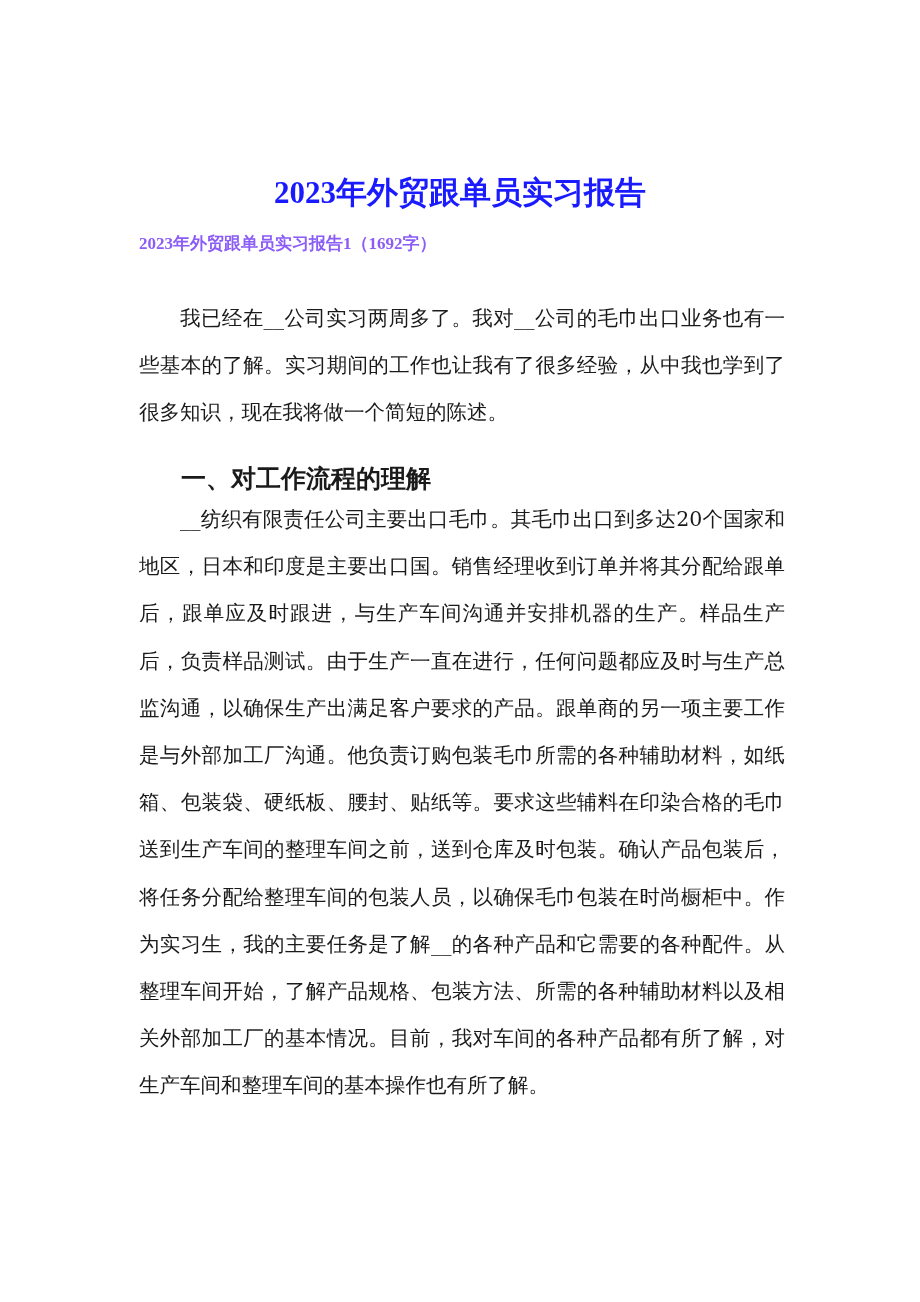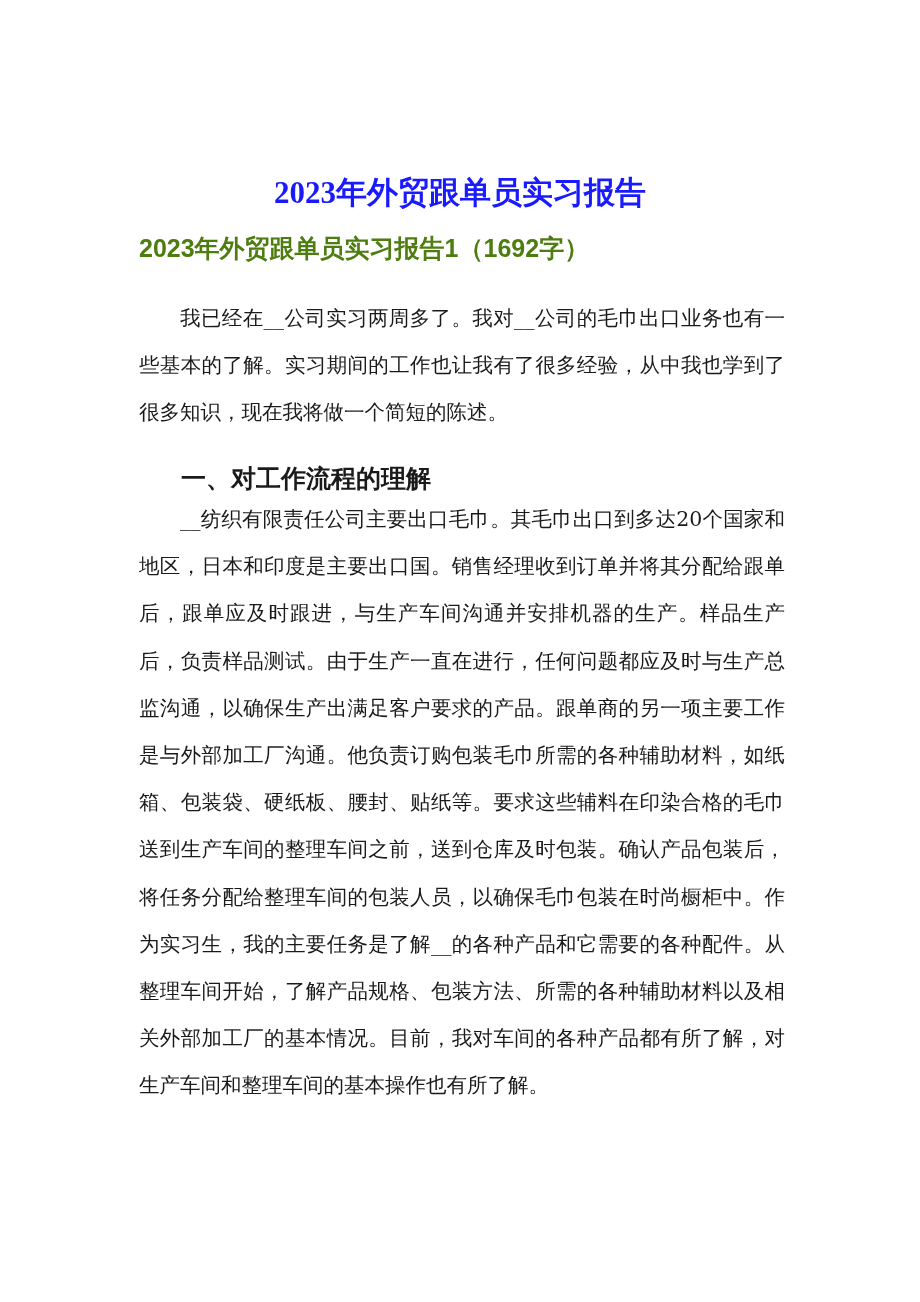--- a/index.html
+++ b/index.html
@@ -5,22 +5,22 @@
   html, body { margin: 0; padding: 0; background: #ffffff; }
   body { width: 920px; height: 1302px; position: relative; overflow: hidden; }
   .page { position: absolute; left: 0; top: 0; width: 920px; height: 1302px; background: #fff; }
   .title {
     position: absolute; left: 0; top: 136px; width: 920px; text-align: center;
     font-family: "Liberation Serif", "DejaVu Serif", serif;
     font-size: 31px; color: #1a1aff; font-weight: bold; letter-spacing: 0px; margin-top: 36px;
   }
   .subtitle {
     position: absolute; left: 139px; top: 232px;
-    font-family: Liberation Sans, sans-serif;
-    font-size: 25px; color: #4d7c0f; font-weight: bold;
+    font-family: Liberation Serif, serif;
+    font-size: 17px; color: #8b5cf6; font-weight: bold;
   }
   .body-text {
     position: absolute; left: 139px; width: 646px;
     font-family: "DejaVu Serif", "Liberation Serif", serif;
     font-size: 20.5px; color: #1a1a1a; line-height: 47.2px;
     text-align: justify; text-justify: inter-character;
   }
   .p1 { top: 295px; text-indent: 41px; }
   .heading {
     position: absolute; left: 181px; top: 462px;

